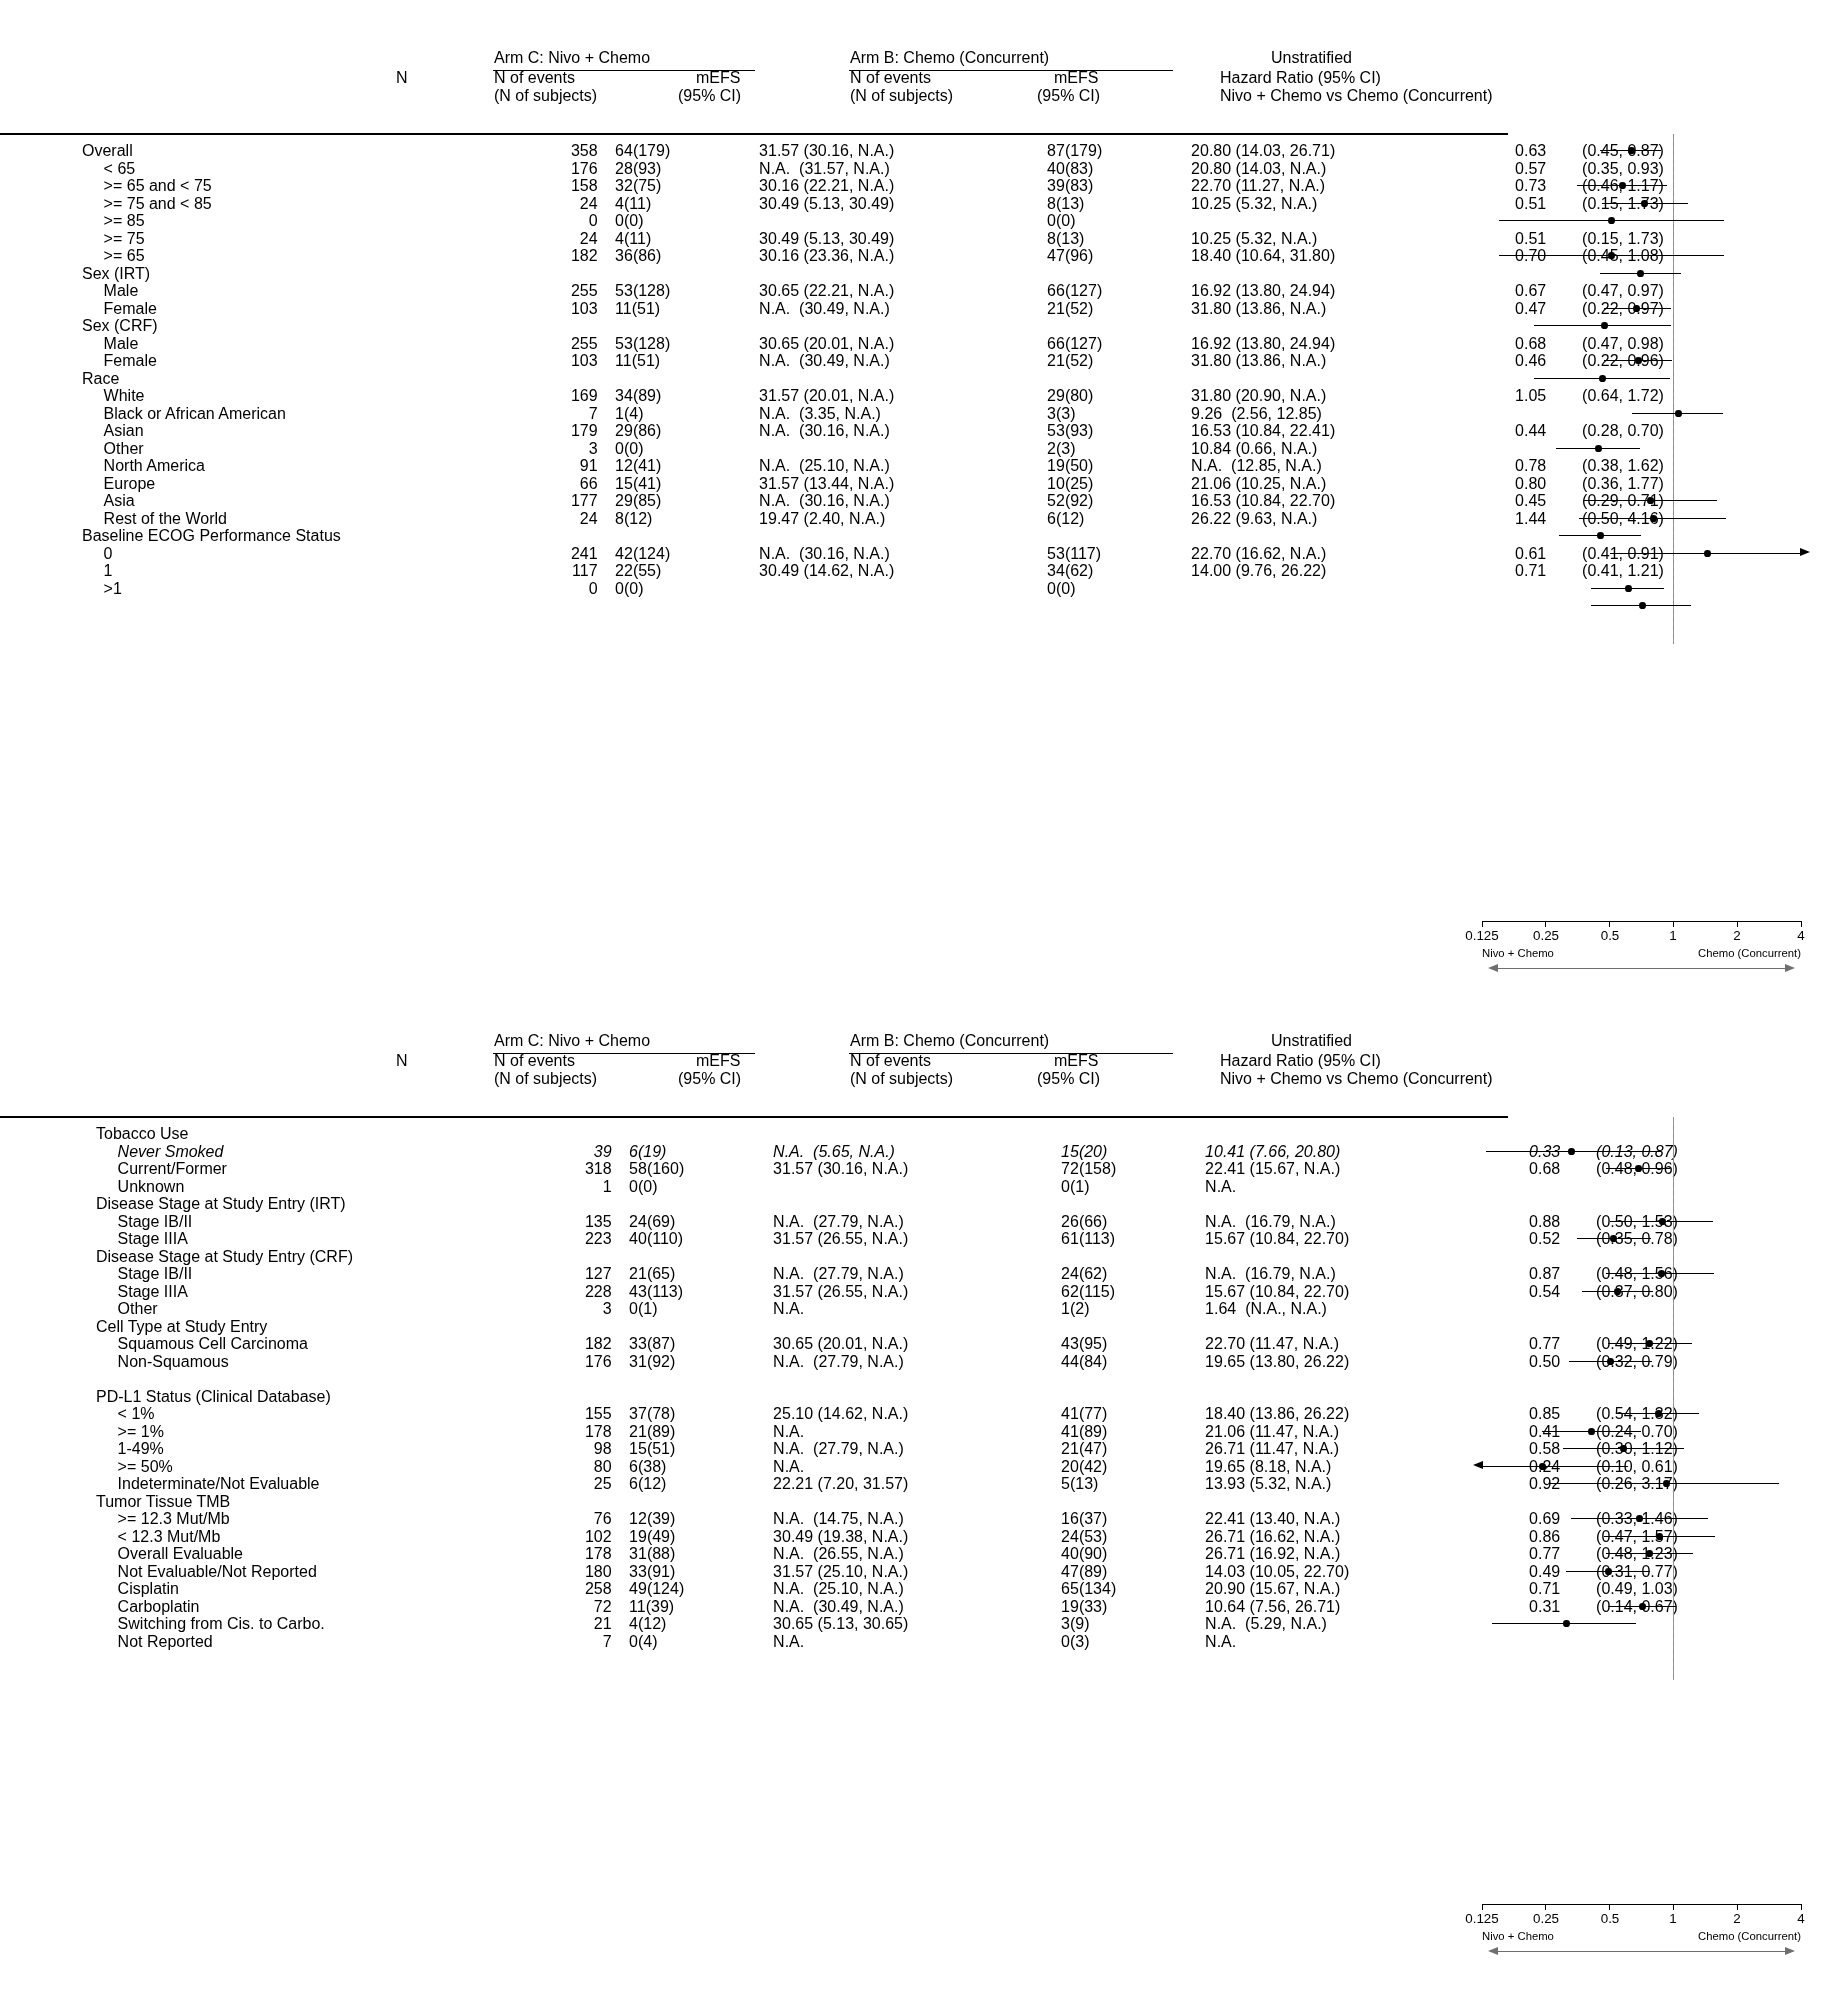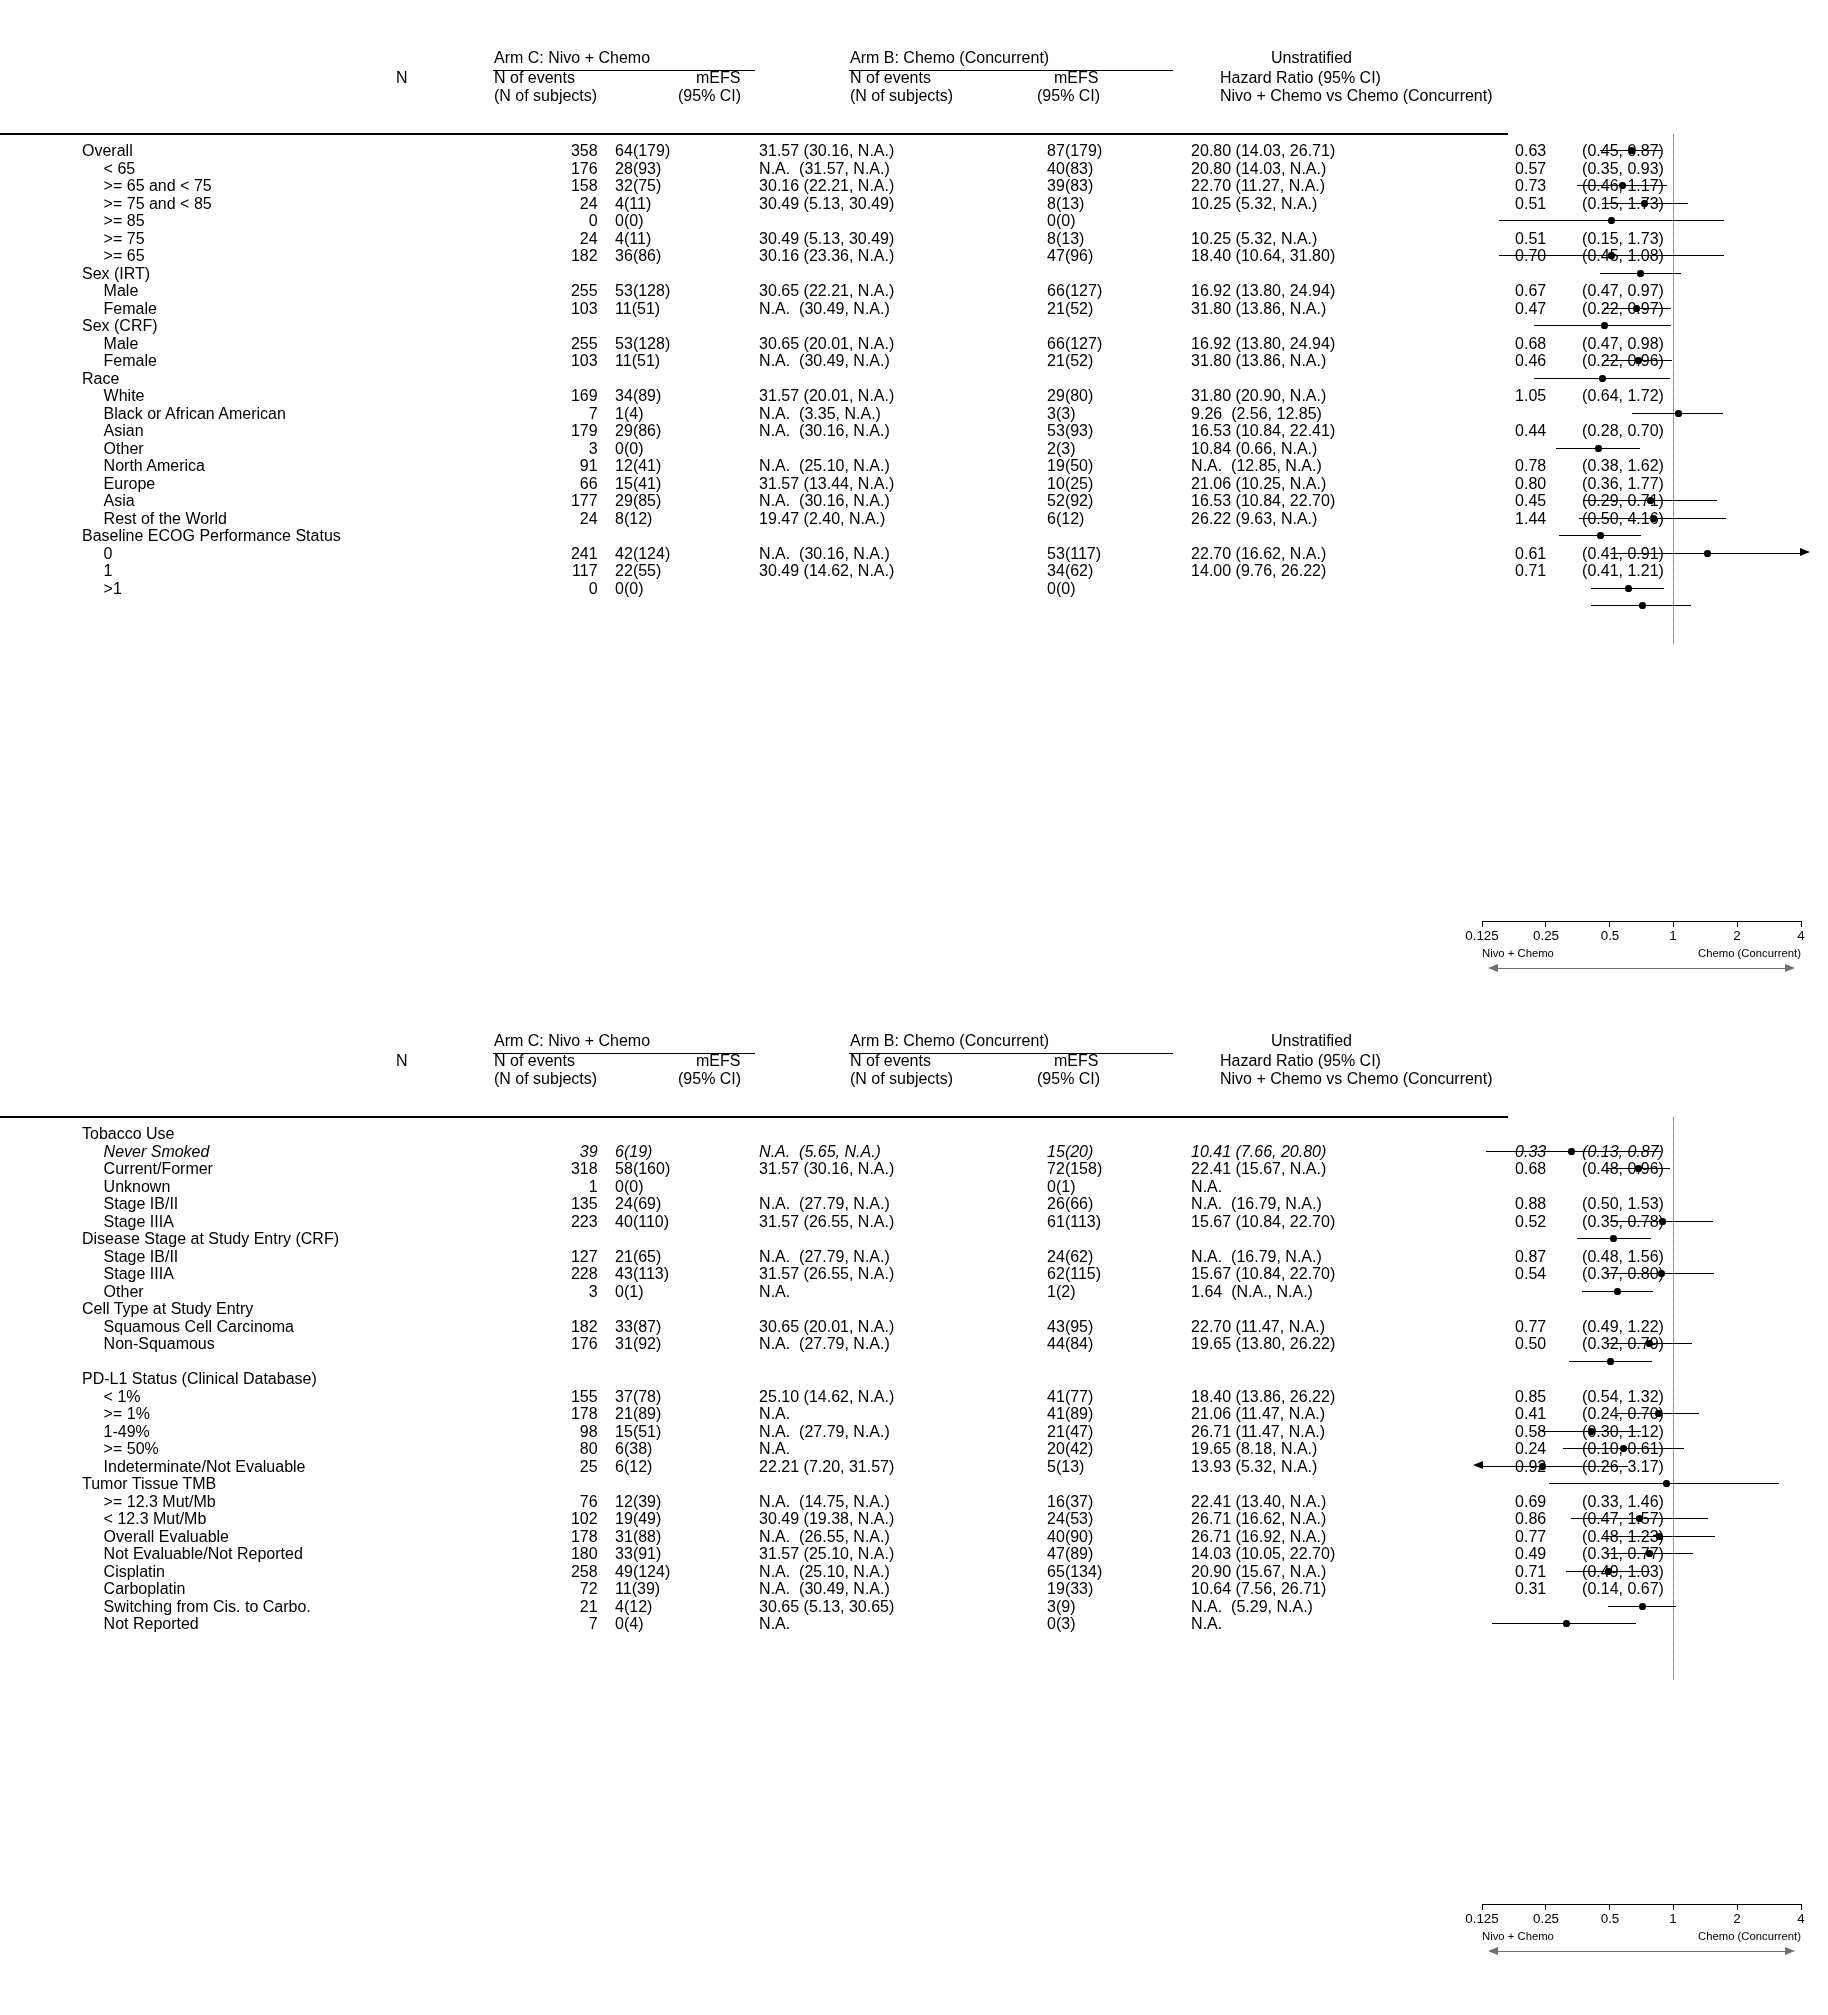--- a/index.html
+++ b/index.html
@@ -472,21 +472,21 @@
 
       <div class="htxt" style="left:1271px;top:0px;">Unstratified</div>
       <div class="htxt" style="left:1220px;top:19.6px;">Hazard Ratio (95% CI)</div>
       <div class="htxt" style="left:1220px;top:38px;">Nivo + Chemo vs Chemo (Concurrent)</div>
 
       <div class="htxt" style="left:396px;top:19.6px;">N</div>
     </div>
 
     <div class="toprule" id="p2-rule" style="top:107px;width:1508px;"></div>
 
-    <div class="tablewrap" style="position:absolute;left:82px;top:116px;">
+    <div class="tablewrap" style="position:absolute;left:96px;top:116px;">
       <table class="grid" id="p2-table">
           <tbody>
             <tr style="height: 17.5px;">
               <td class="c-label">Tobacco Use</td>
               <td class="c-n"></td>
               <td class="c-ev"></td>
               <td class="c-mefs"></td>
               <td class="c-ev2"></td>
               <td class="c-mefs2"></td>
               <td class="c-hr"></td>
@@ -512,20 +512,30 @@
               <td class="c-hr">0.68</td>
               <td class="c-ci">(0.48, 0.96)</td>
             </tr>
             <tr style="height: 17.5px;">
               <td class="c-label ind">Unknown</td>
               <td class="c-n">1</td>
               <td class="c-ev">0(0)</td>
               <td class="c-mefs"></td>
               <td class="c-ev2">0(1)</td>
               <td class="c-mefs2">N.A.</td>
+              <td class="c-hr"></td>
+              <td class="c-ci"></td>
+            </tr>
+            <tr style="height: 17.5px;">
+              <td class="c-label">Disease Stage at Study Entry (IRT)</td>
+              <td class="c-n"></td>
+              <td class="c-ev"></td>
+              <td class="c-mefs"></td>
+              <td class="c-ev2"></td>
+              <td class="c-mefs2"></td>
               <td class="c-hr"></td>
               <td class="c-ci"></td>
             </tr>
             <tr style="height: 17.5px;">
               <td class="c-label ind">Stage IB/II</td>
               <td class="c-n">135</td>
               <td class="c-ev">24(69)</td>
               <td class="c-mefs">N.A.  (27.79, N.A.)</td>
               <td class="c-ev2">26(66)</td>
               <td class="c-mefs2">N.A.  (16.79, N.A.)</td>

